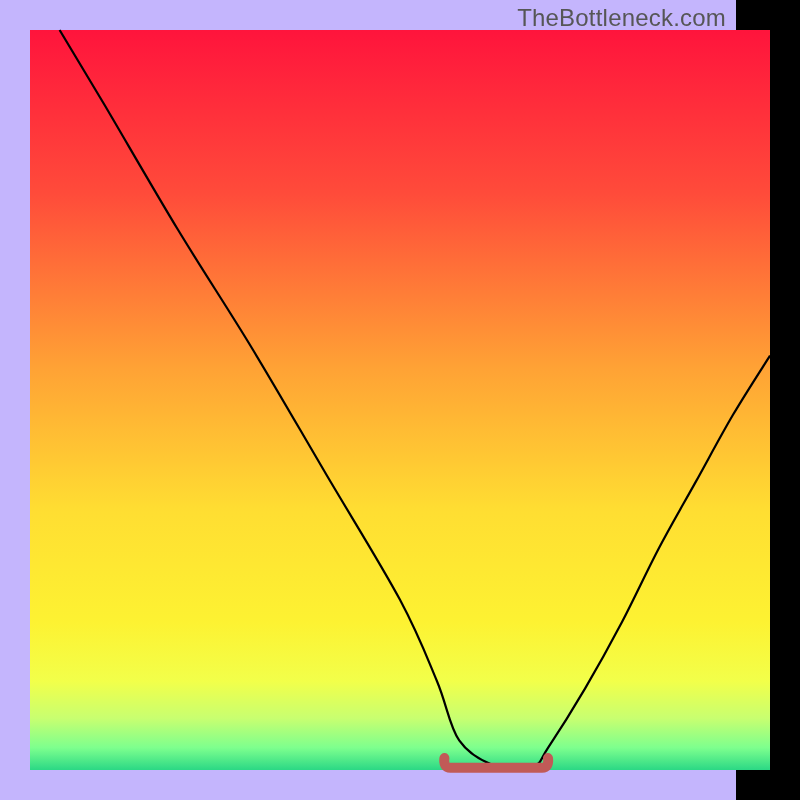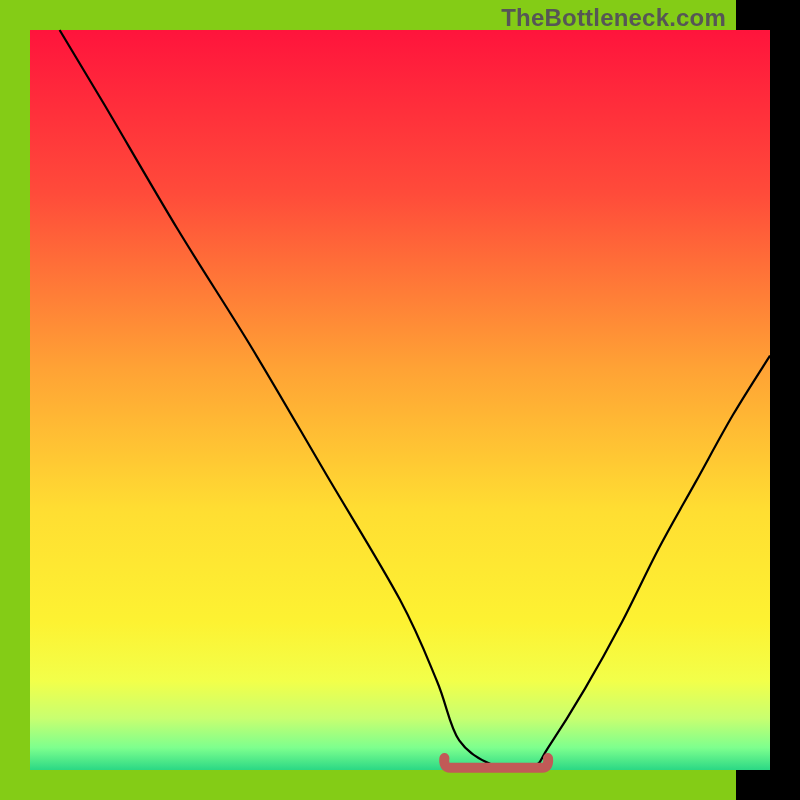--- a/index.html
+++ b/index.html
@@ -7,22 +7,21 @@
     padding: 0;
     width: 800px;
     height: 800px;
     overflow: hidden;
     background: #000;
   }
   .frame {
     position: relative;
     width: 736px;
     height: 800px;
-    background: #84cc16;
-    font-weight: bold;
+    background: #c4b5fd;
   }
   .watermark {
     position: absolute;
     top: 4px;
     right: 10px;
     font-family: Arial, Helvetica, sans-serif;
     font-size: 24px;
     color: #565656;
     letter-spacing: 0.2px;
   }

